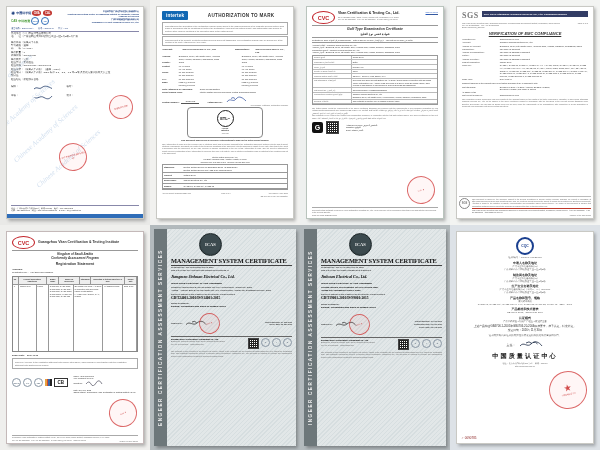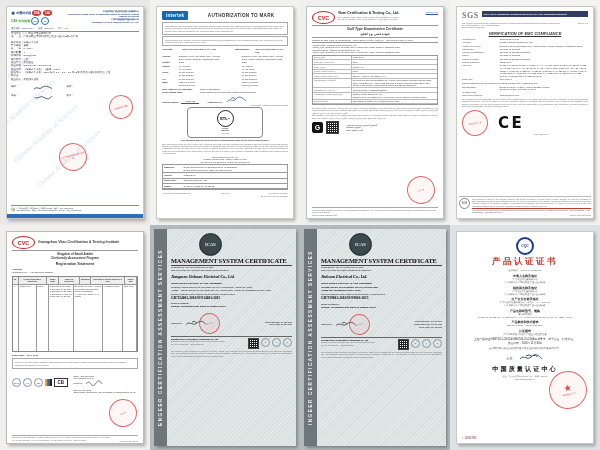--- a/index.html
+++ b/index.html
@@ -405,27 +405,20 @@
         <span style="width:30%;color:#444;">Test Standards:</span>
         <span class="pre" style="width:70%;">EN 55014-1:2006+A1:2009+A2:2011, EN 55014-2:2015,
 EN 61000-3-2:2014, EN 61000-3-3:2013</span>
       </div>
       <div class="t2">As shown in the</div>
       <div class="row t2">
         <span style="width:30%;color:#444;">Test Report Number(s):</span>
         <span>GZEM160600474701</span>
       </div>
       <div class="t18 gray" style="text-align:justify;margin-top:1.5px;">This verification of EMC Compliance has been granted to the applicant based on the results of the tests, performed by laboratory of SGS-CSTC Standards Technical Services Co., Ltd. on the sample of the above mentioned product in accordance with the provisions of the relevant specific standards under Directive 2014/30/EU. The CE mark as shown below can be used, under the responsibility of the manufacturer, after completion of an EC Declaration of Conformity and compliance with all relevant EC Directives.</div>
-      <div class="row" style="align-items:center;margin-top:2px;gap:10px;">
-        <div class="ring" style="position:static;width:24px;height:24px;transform:rotate(-10deg);flex:0 0 auto;">
-            <span class="t2">SGS-CSTC ★</span>
-          </div>
-        <span class="ce">CE</span>
-        <span class="t18 gray" style="align-self:flex-end;">Date: 2017-03-10</span>
-      </div>
       <div class="sgs-strip">
         <span class="sgs-mini">SGS</span>
         <div style="flex:1;">
           <div class="t18 gray" style="text-align:justify;">This document is issued by the Company subject to its General Conditions of Service printed overleaf, available on request or accessible at http://www.sgs.com/en/Terms-and-Conditions.aspx and, for electronic format documents, subject to Terms and Conditions for Electronic Documents. Attention is drawn to the limitation of liability, indemnification and jurisdiction issues defined therein. Any holder of this document is advised that information contained hereon reflects the Company's findings at the time of its intervention only.</div>
           <div class="t18" style="border-top:0.5px solid #c0392b;color:#555;margin-top:0.5px;">198 Kezhu Road, Scientech Park Guangzhou Economic &amp; Technology Development District, Guangzhou, China 510663　t (86-20) 82155555　f (86-20) 82075113　www.sgsgroup.com.cn</div>
           <div class="t18 rt gray">Member of the SGS Group</div>
         </div>
       </div>
     </div>
   </div>
@@ -589,21 +582,20 @@
         <div class="t18 gray" style="text-align:justify;margin-top:1px;">The certificate is only permitted to be copied in its entirety. Validity of the certificate can be confirmed at www.icasiso.com or by calling the certification body. This certificate remains the property of Zhongqi Ingeer Certification Assessment Co., Ltd. and shall be returned on request. The management system of the organization is subject to annual surveillance audits.</div>
       </div>
     </div>
   </div>
 
   <div class="tile mat-cqc">
     <div class="page" style="padding:3px 6px;text-align:center;">
       <div class="cqc-logo">
           <span>CQC</span>
         </div>
-      <div class="cqc-title">产品认证证书</div>
       <div class="t25 gray" style="margin-top:1px;">证书编号：CQC16448125718</div>
       <div>
           <div>
           <div class="cqc-sec-head">申请人名称及地址</div>
           <div class="cqc-sec-body">江门市金环电器有限公司
 广东省鹤山市共和镇新连工业一区2号B栋</div>
         </div>
           <div>
           <div class="cqc-sec-head">制造商名称及地址</div>
           <div class="cqc-sec-body">江门市金环电器有限公司

